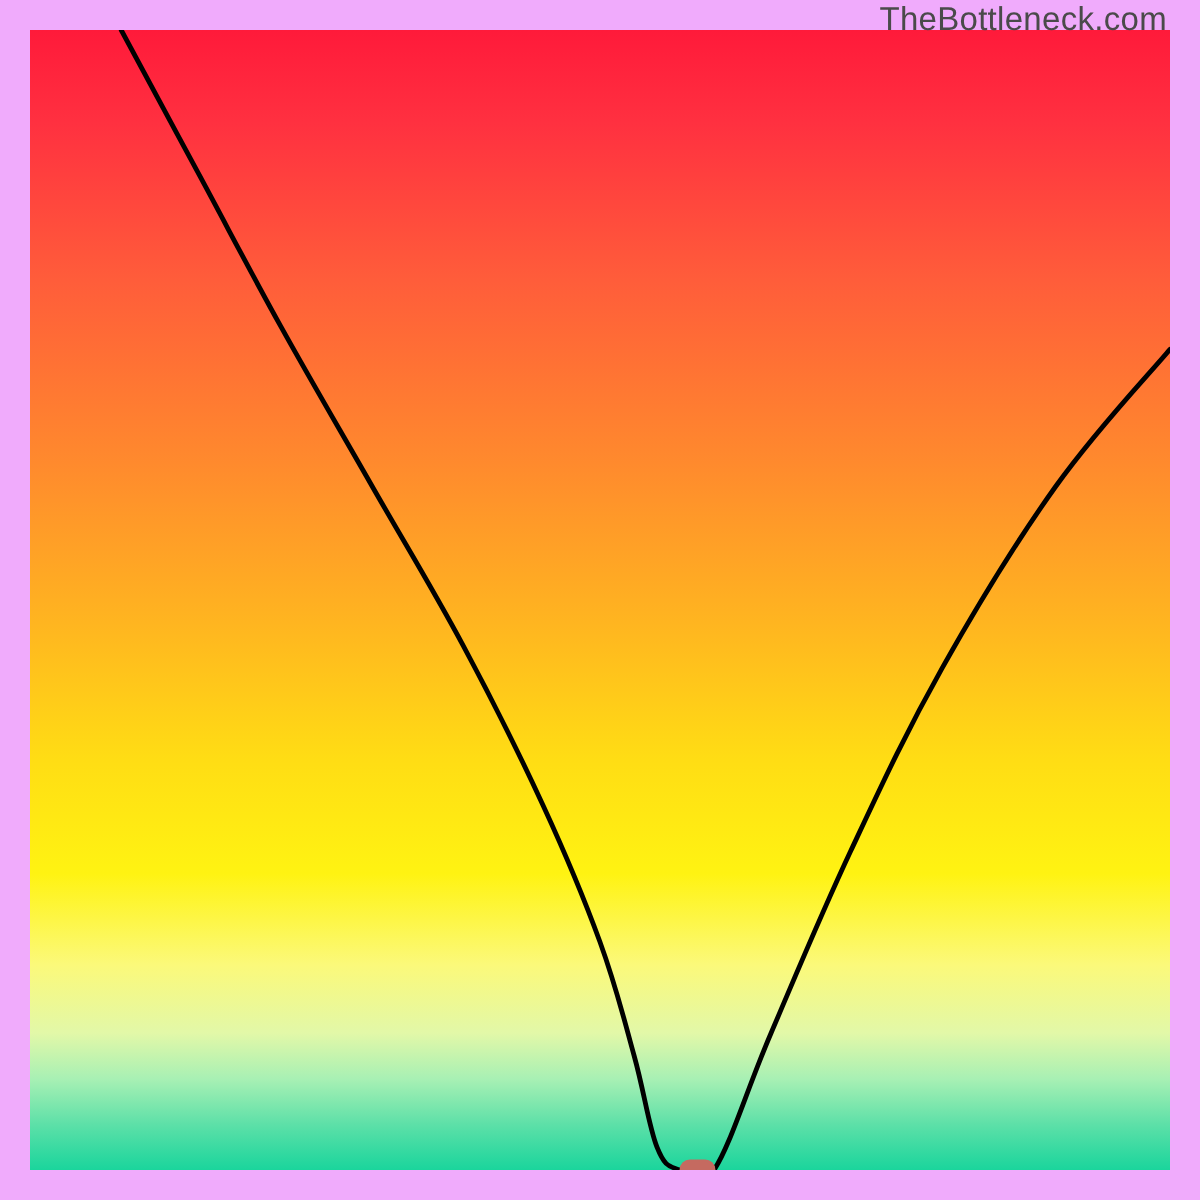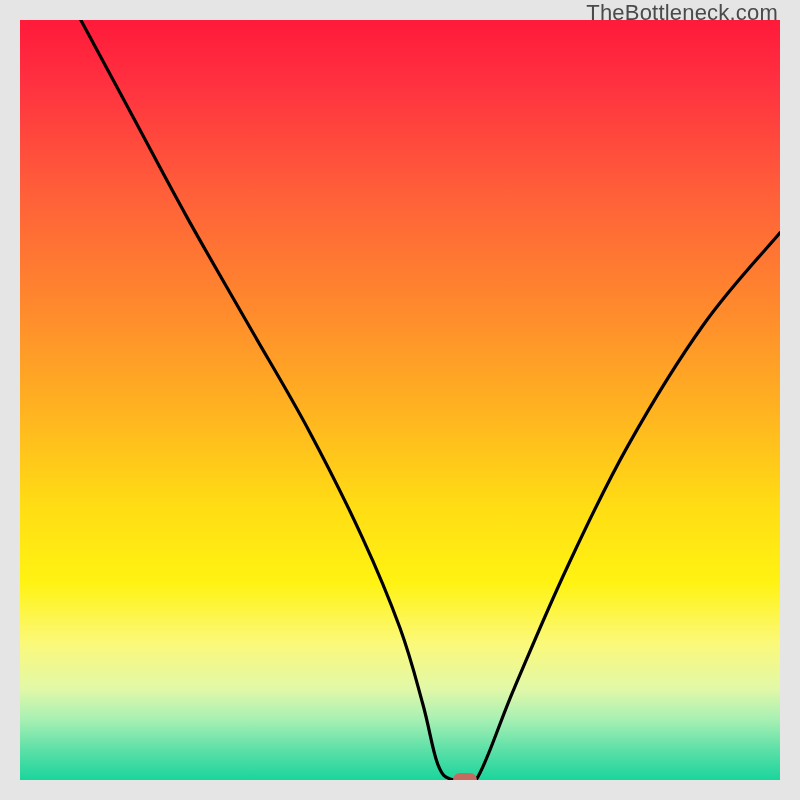--- a/index.html
+++ b/index.html
@@ -7,21 +7,21 @@
     padding: 0;
     width: 800px;
     height: 800px;
     background: #000;
     position: relative;
     font-family: Arial, Helvetica, sans-serif;
   }
   .frame {
     position: absolute;
     inset: 0;
-    background: #e5e5e5;
+    background: #f0abfc;
   }
   .plot-area {
     position: absolute;
     left: 20px;
     top: 20px;
     width: 760px;
     height: 760px;
     overflow: hidden;
   }
   .gradient {

